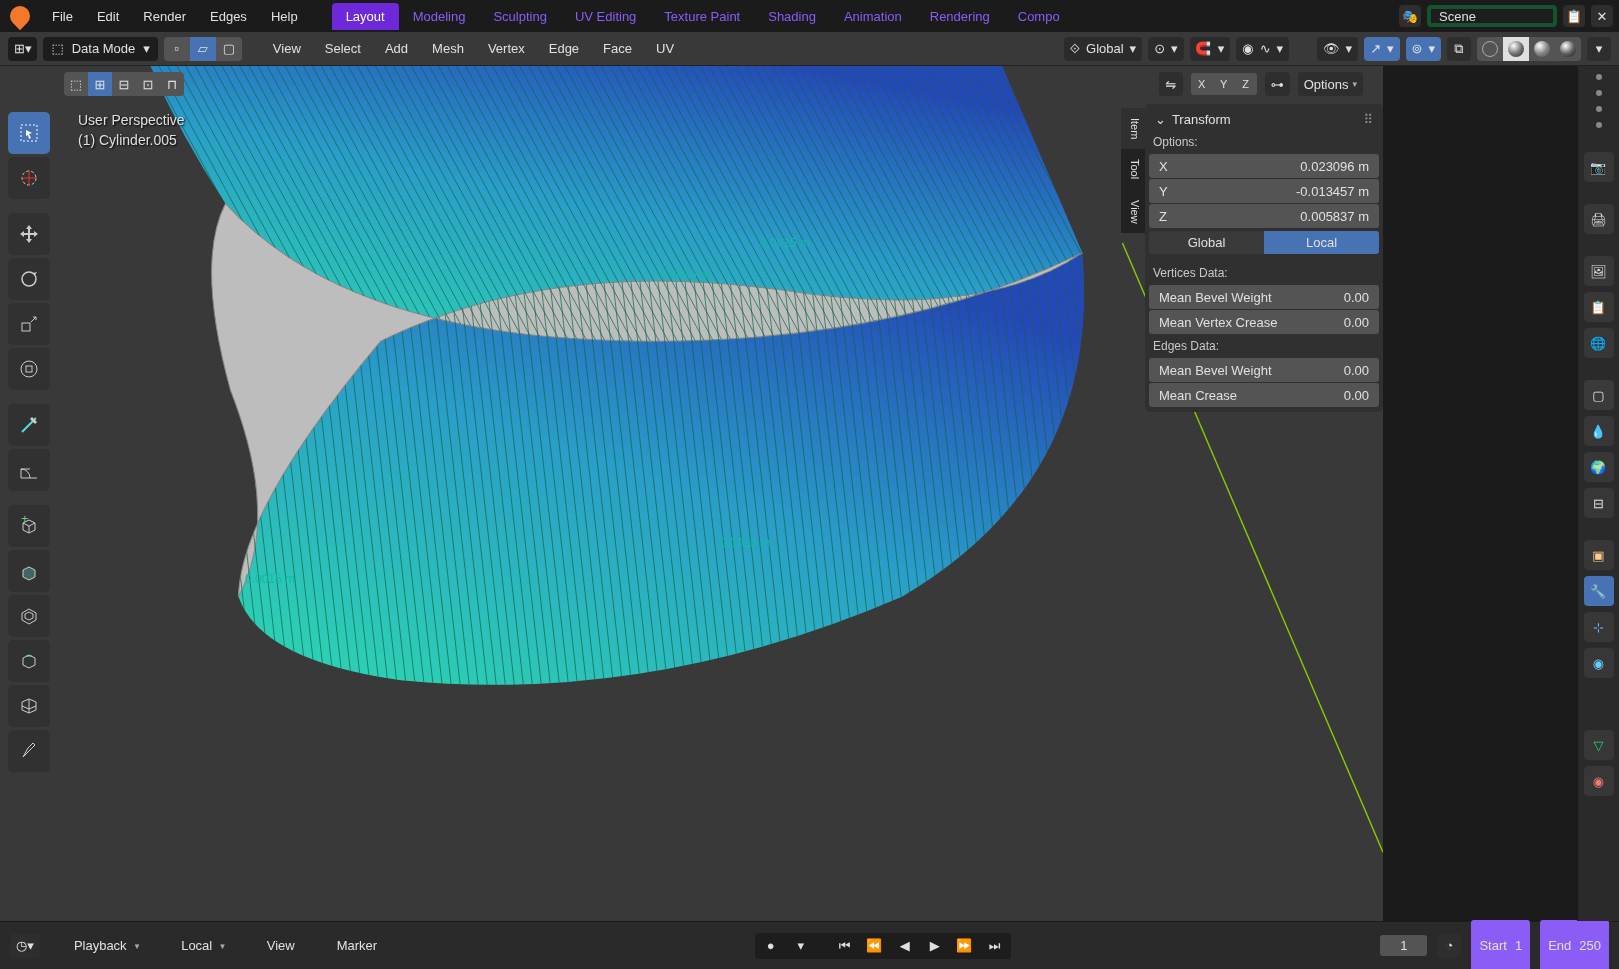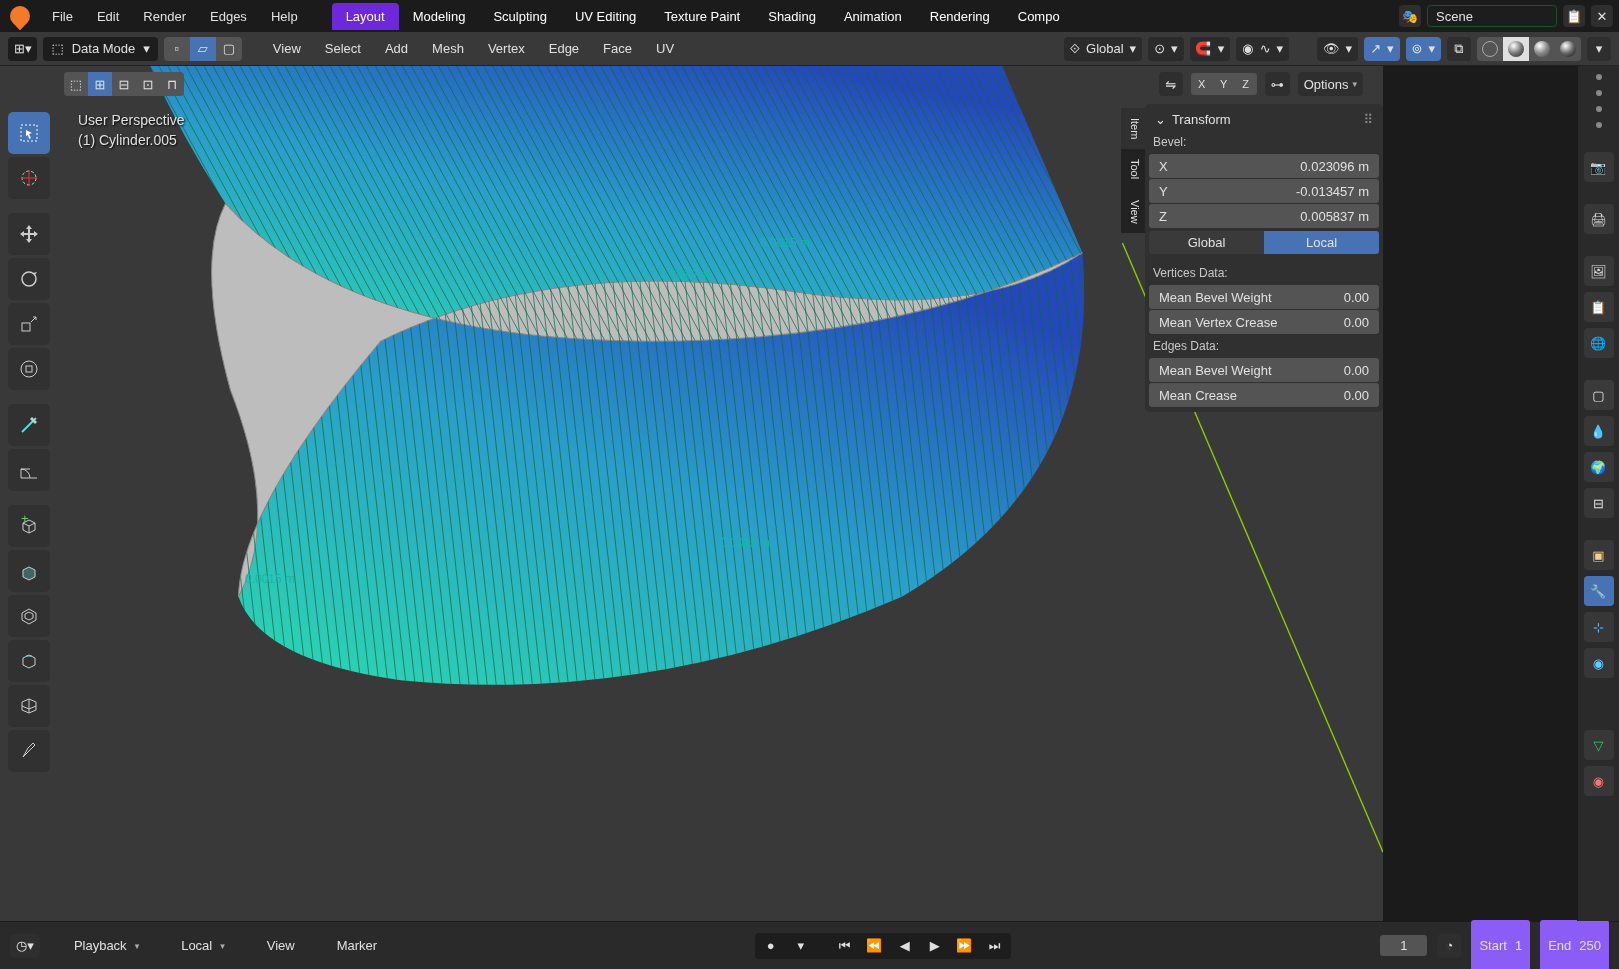--- a/index.html
+++ b/index.html
@@ -1,24 +1,24 @@
 <!DOCTYPE html>
 <html><head>
 <meta charset="utf-8">
 <style>
 * { margin:0; padding:0; box-sizing:border-box; font-family: -apple-system, sans-serif; font-size:13px; color:#e0e0e0; user-select:none; }
 body { width:1619px; height:969px; background:#1b1b1b; overflow:hidden; position:relative; }
 .topbar { height:32px; background:#1b1b1b; display:flex; align-items:center; padding:0 6px; gap:4px; }
 .topbar .logo { width:20px; height:20px; background:#f5792a; border-radius:50% 50% 50% 0; transform:rotate(-45deg); margin:0 8px 0 4px; }
 .topbar .menu-item { padding:4px 10px; cursor:pointer; border-radius:3px; }
 .tabbar { flex:1; display:flex; align-items:center; margin-left:20px; gap:0; }
-.tabbar .tab { padding:6px 14px; cursor:pointer; color:#ffffff; }
+.tabbar .tab { padding:6px 14px; cursor:pointer; color:#8b5cf6; }
 .tabbar .tab.active { background:#6d28d9; border-radius:4px 4px 0 0; color:#fff; }
 .scene-box { display:flex; align-items:center; gap:6px; margin-left:auto; }
-.scene-box .scene-input { background:#1d1d1d; border:1px solid #14532d; border-radius:4px; padding:2px 8px; min-width:130px; height:22px; display:flex; align-items:center; }
+.scene-box .scene-input { background:#1d1d1d; border:4px solid #14532d; border-radius:4px; padding:2px 8px; min-width:130px; height:22px; display:flex; align-items:center; }
 .scene-box .scene-icon { width:22px; height:22px; background:#2e2e2e; border-radius:4px; display:flex; align-items:center; justify-content:center; cursor:pointer; }
 .hdr2 { height:34px; background:#393939; display:flex; align-items:center; padding:0 8px; gap:6px; border-bottom:1px solid #222; position:relative; }
 .hdr2 .btn, .icon-btn { height:24px; min-width:24px; background:#2e2e2e; border-radius:4px; display:flex; align-items:center; justify-content:center; padding:0 6px; cursor:pointer; }
 .hdr2 .btn.dark { background:#1d1d1d; }
 .hdr2 .mode-dd { background:#1d1d1d; border-radius:4px; height:24px; display:flex; align-items:center; padding:0 8px; gap:8px; cursor:pointer; }
 .hdr2 .seg-group { display:flex; }
 .hdr2 .seg-group .seg { width:26px; height:24px; background:#545454; display:flex; align-items:center; justify-content:center; cursor:pointer; }
 .hdr2 .seg-group .seg.active { background:#4772b3; }
 .hdr2 .seg-group .seg:first-child { border-radius:4px 0 0 4px; }
 .hdr2 .seg-group .seg:last-child { border-radius:0 4px 4px 0; }
@@ -599,21 +599,21 @@
     <div class="nav-btn">🎥</div>
     <div class="nav-btn">▦</div>
   </div>
 
   <div class="npanel">
     <div class="phdr">
       <span>⌄</span>
       <span>Transform</span>
       <span class="dots">⠿</span>
     </div>
-    <div class="lbl">Bevel:</div>
+    <div class="lbl">Options:</div>
     <div class="field">
         <span>X</span>
         <span>0.023096 m</span>
       </div>
     <div class="field">
         <span>Y</span>
         <span>-0.013457 m</span>
       </div>
     <div class="field">
         <span>Z</span>

